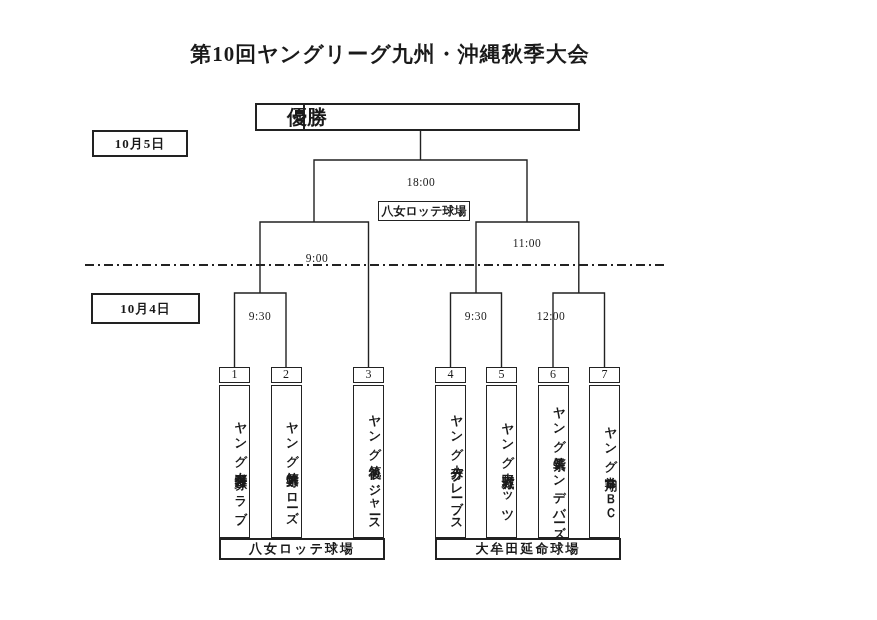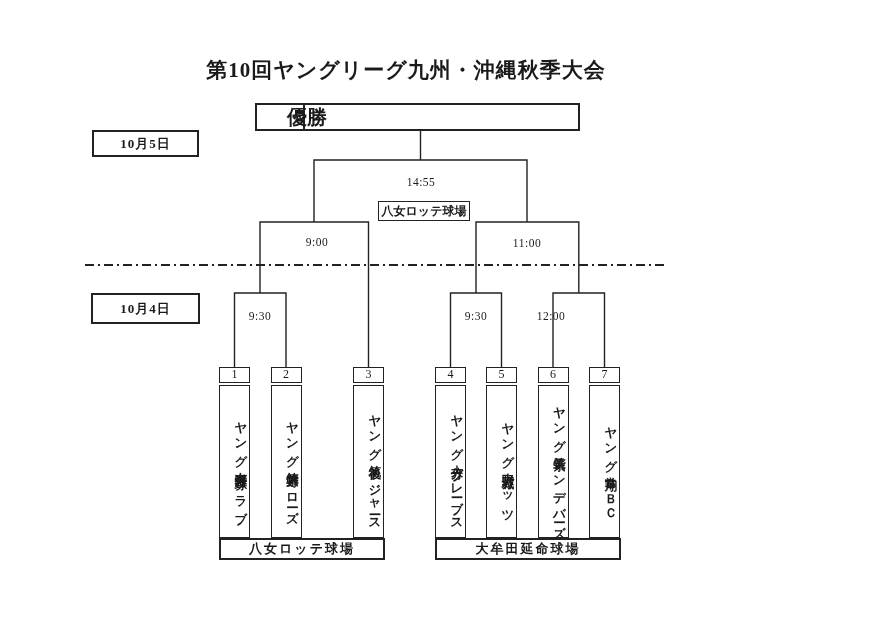--- a/index.html
+++ b/index.html
@@ -9,39 +9,39 @@
     background:#ffffff;
     font-family:"Liberation Serif","DejaVu Serif",serif;
     color:#1a1a1a;
     overflow:hidden;
     margin:0 auto;
   }
   .lines{position:absolute;left:0;top:0;width:877px;height:620px;}
   .title{
     position:absolute;left:90px;top:40px;width:600px;
     text-align:center;font-size:21px;font-weight:bold;letter-spacing:1px;
-    margin:16px;
+    margin:0;
   }
   .champion-box{
     position:absolute;left:255px;top:103px;width:325px;height:28px;
     border:2px solid #222;box-sizing:border-box;
     display:flex;align-items:stretch;
   }
   .champion-label{
     width:48px;border-right:2px solid #222;box-sizing:border-box;
     font-size:20px;font-weight:bold;line-height:24px;
     text-align:center;white-space:nowrap;padding-left:30px;
   }
   .champion-slot{flex:1;}
   .date-box{
     position:absolute;border:2px solid #222;box-sizing:border-box;
     display:flex;align-items:center;justify-content:center;
     font-size:13px;font-weight:bold;letter-spacing:1px;
   }
-  .date-oct5{left:92px;top:130px;width:107px;height:27px;text-align:center;}
+  .date-oct5{left:92px;top:130px;width:96px;height:27px;text-align:center;}
   .date-oct4{left:91px;top:293px;width:109px;height:31px;}
   .time-label{
     position:absolute;transform:translateX(-50%);
     font-size:11.5px;letter-spacing:0.5px;white-space:nowrap;
   }
   .mid-venue-box{
     position:absolute;left:378px;top:201px;width:92px;height:20px;
     border:1.5px solid #222;box-sizing:border-box;
     display:flex;align-items:center;justify-content:center;
     font-size:12px;font-weight:bold;white-space:nowrap;
@@ -92,24 +92,24 @@
     <span class="champion-slot"></span>
   </div>
 
   <div class="date-box date-oct5">
     <span>10月5日</span>
   </div>
   <div class="date-box date-oct4">
     <span>10月4日</span>
   </div>
 
-  <div class="time-label" style="left:421px;top:176px">14:55</div>
+  <div class="time-label" style="left:421px;top:176px">18:00</div>
   <div class="mid-venue-box">八女ロッテ球場</div>
 
-  <div class="time-label" style="left:317px;top:236px">9:00</div>
+  <div class="time-label" style="left:317px;top:252px">9:00</div>
   <div class="time-label" style="left:527px;top:237px">11:00</div>
 
   <div class="time-label" style="left:260px;top:310px">9:30</div>
   <div class="time-label" style="left:476px;top:310px">9:30</div>
   <div class="time-label" style="left:551px;top:310px">12:00</div>
 
   <div class="team-col" style="left:219px">
     <div class="seed-box">1</div>
     <div class="name-box">ヤング友愛野球クラブ</div>
   </div>

